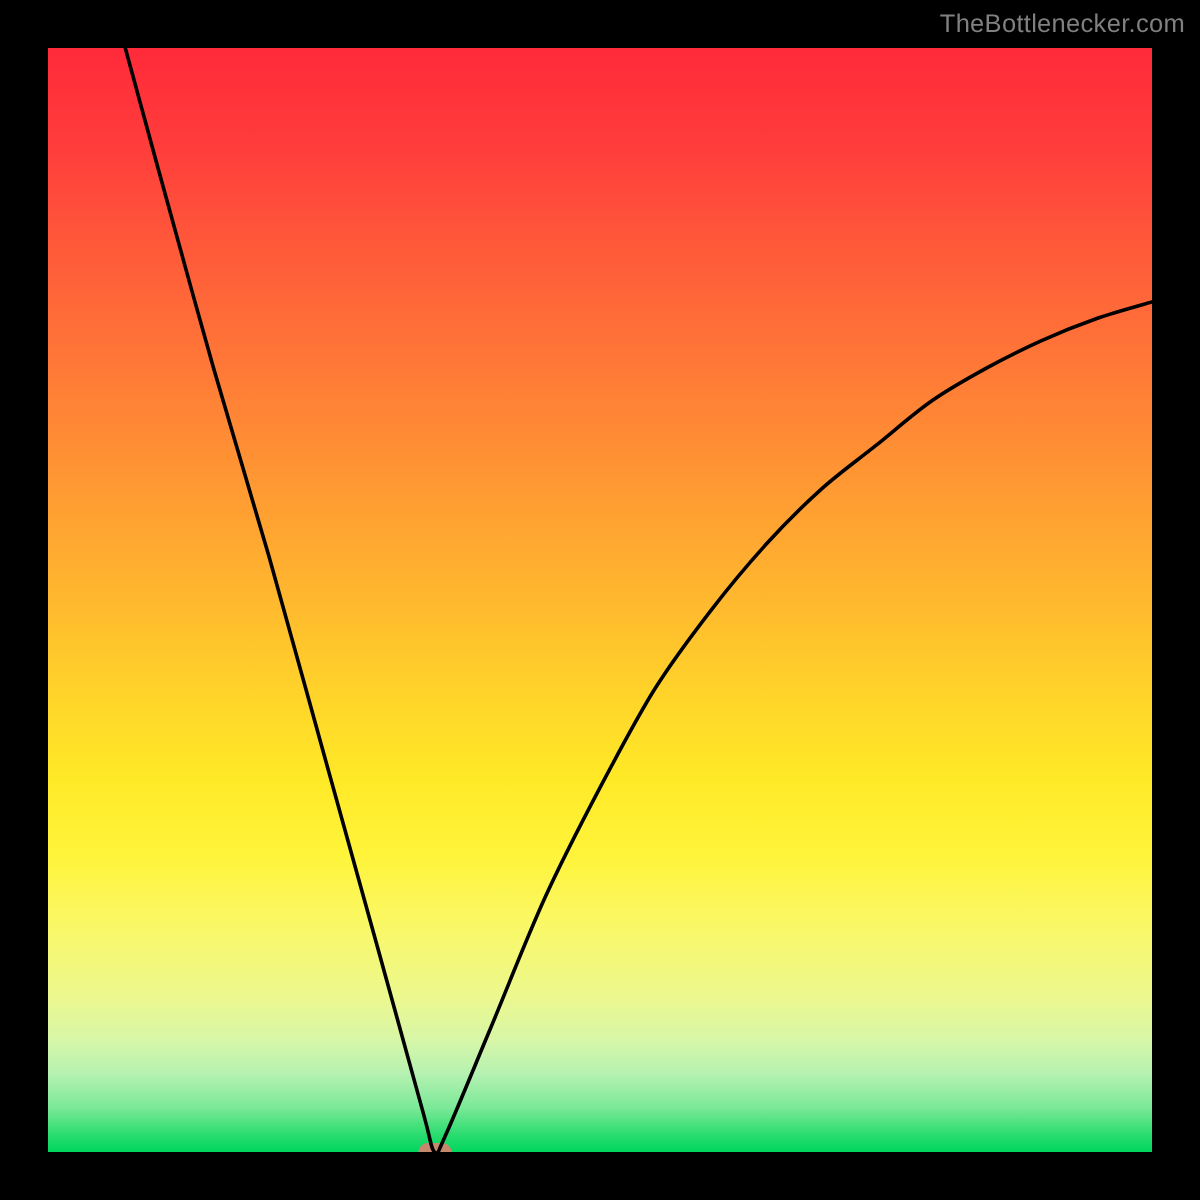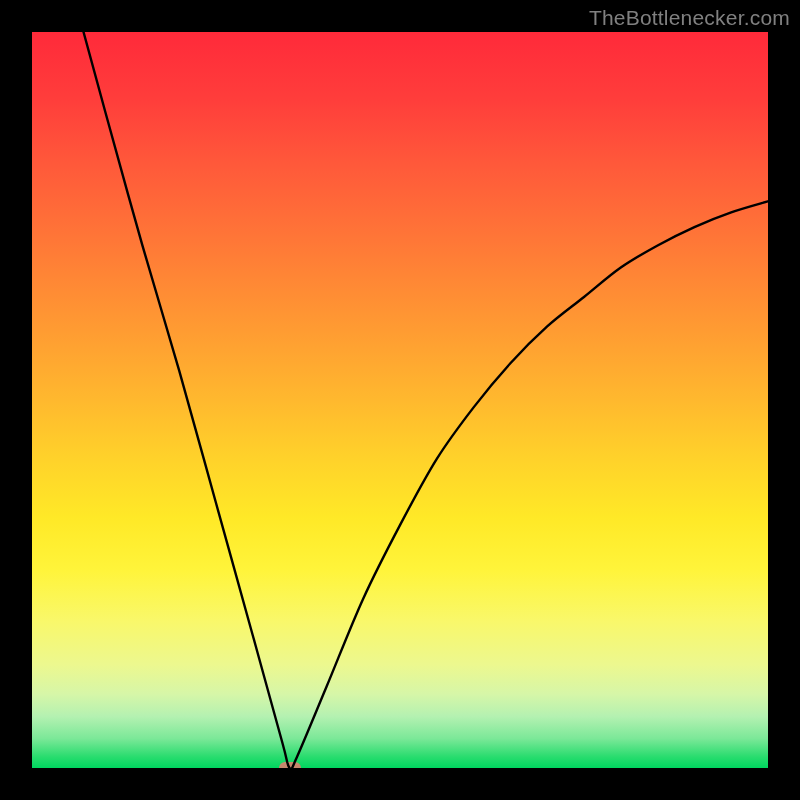--- a/index.html
+++ b/index.html
@@ -63,21 +63,21 @@
     position: absolute;
     inset: 0;
     width: 100%;
     height: 100%;
   }
   .watermark {
     position: absolute;
     top: 6px;
     right: 10px;
     color: #808080;
-    font-size: 21px;
+    font-size: 17px;
     letter-spacing: 0.2px;
     font-weight: 400;
   }
 </style>
 </head>
 <body>
 
 <div class="frame">
 
   <div class="plot-area">

